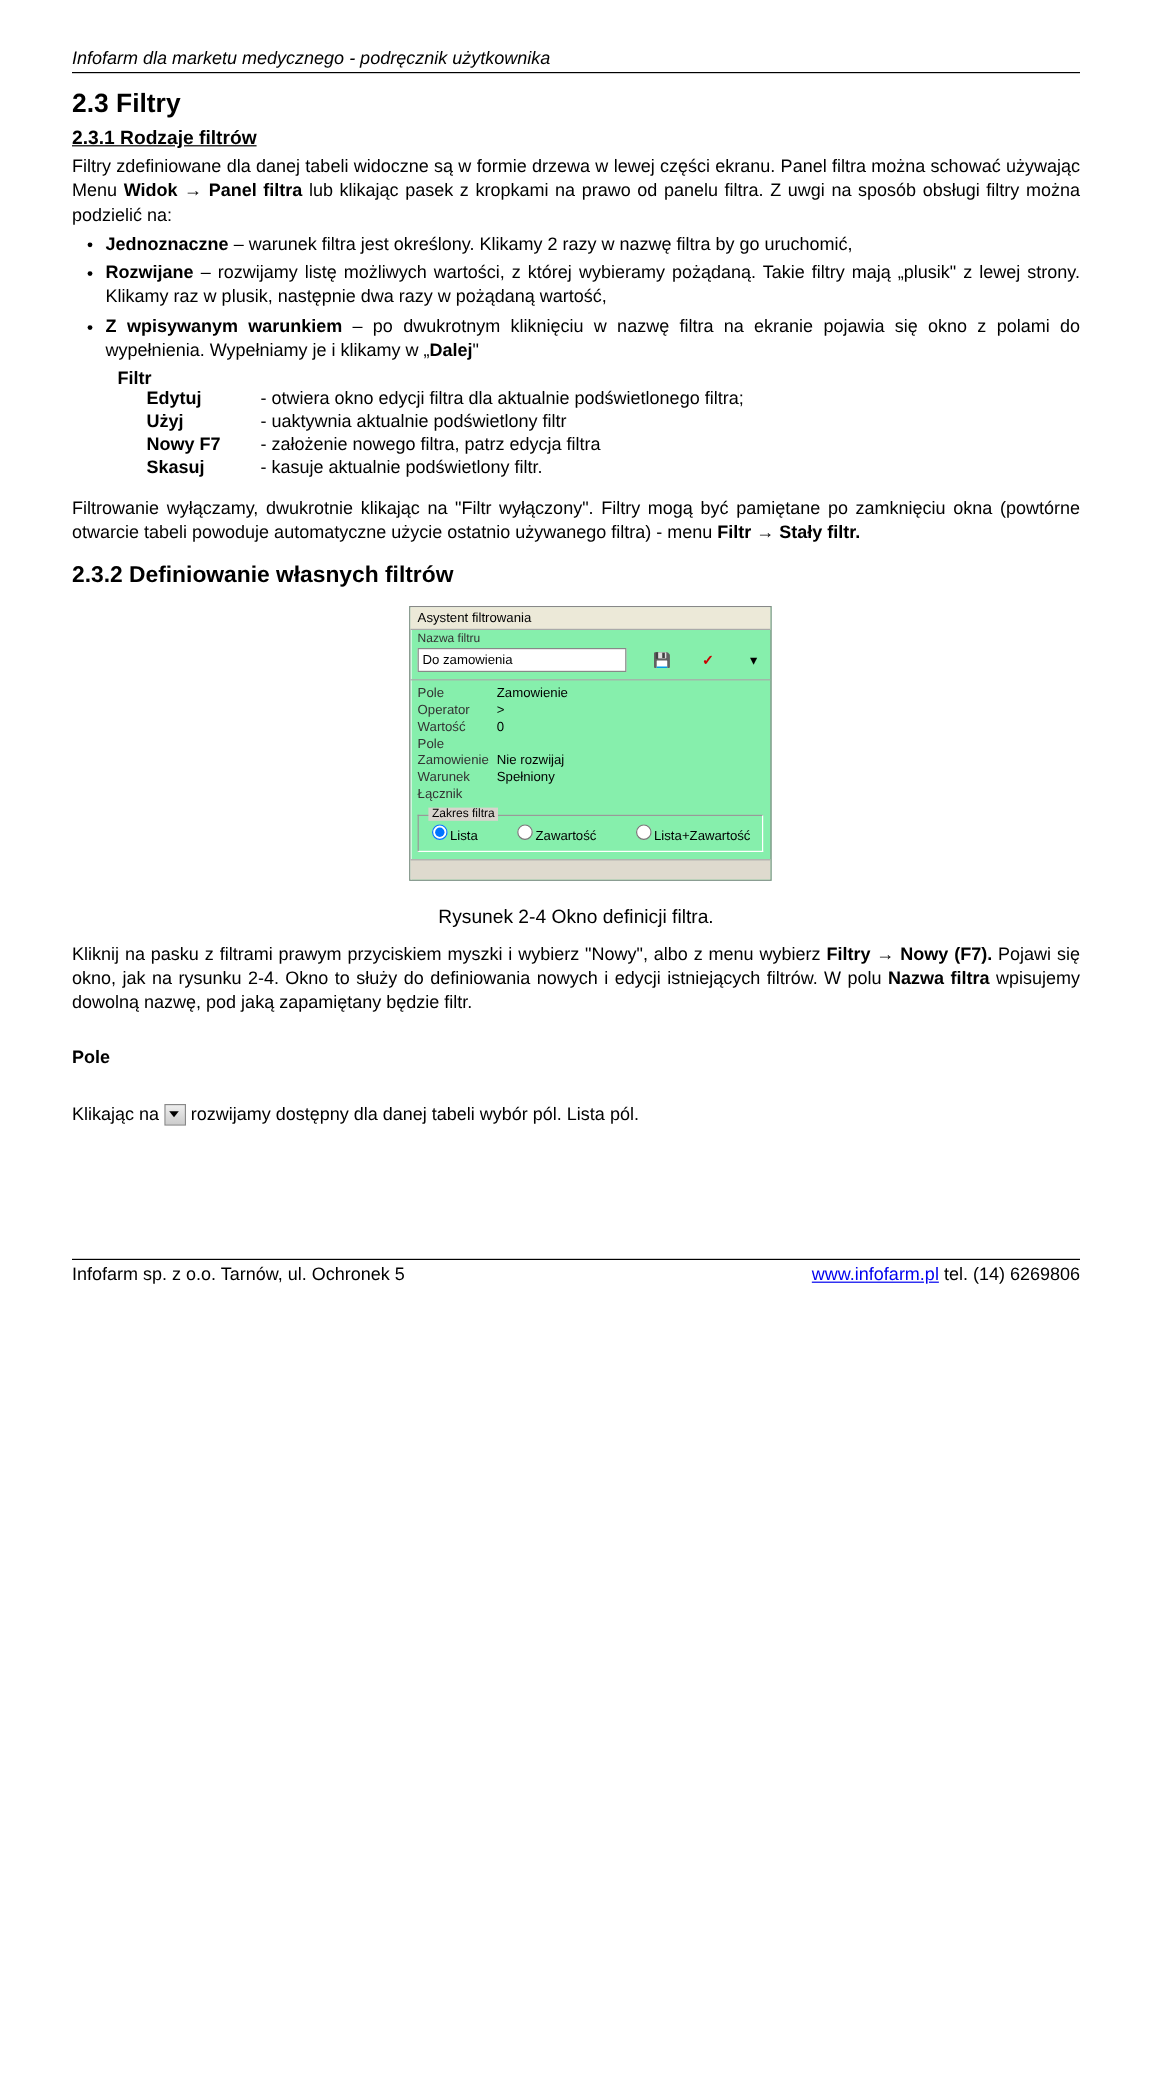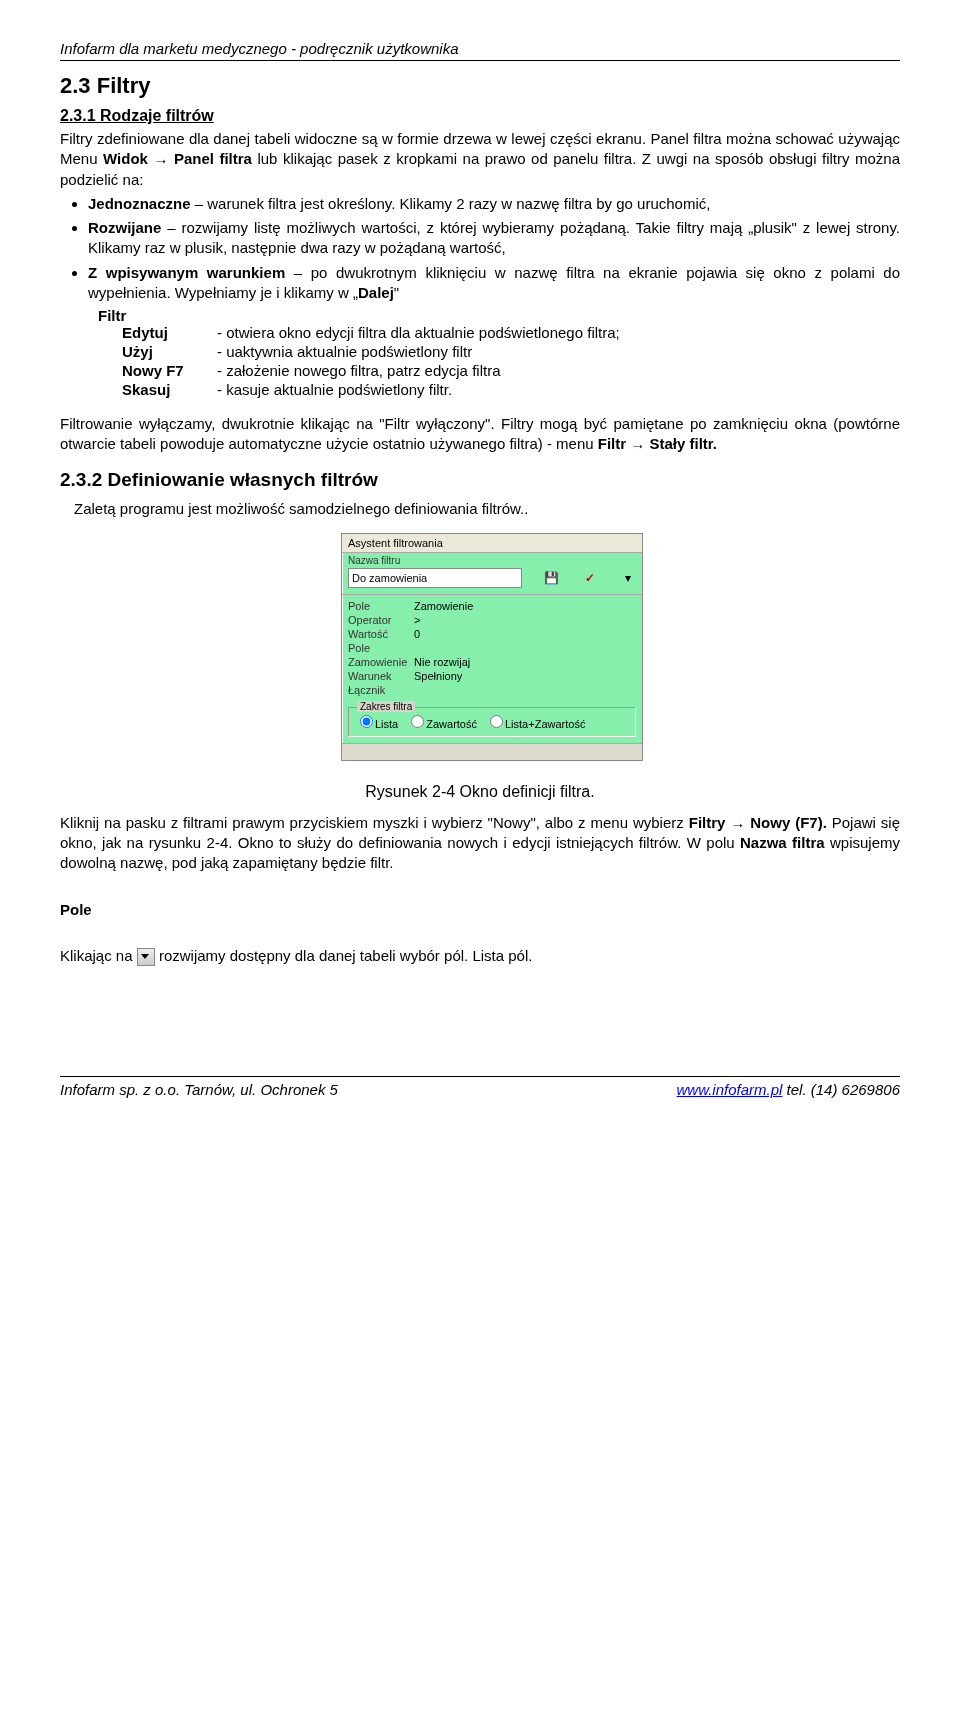--- a/index.html
+++ b/index.html
@@ -60,21 +60,20 @@
   }
   .fig-caption {
     text-align: center;
     font-size: 16px;
     margin-top: 22px;
   }
   .footer {
     border-top: 1px solid #000;
     margin-top: 110px;
     padding-top: 4px;
-    font-style: italic;
     display: flex;
     justify-content: space-between;
     font-size: 15px;
   }
   .footer a { color: #0000ee; text-decoration: underline; }
   .pagenum {
     text-align: center;
     font-size: 15px;
     margin-top: 10px;
     font-style: normal;
@@ -145,21 +144,21 @@
     padding: 4px 6px 6px 6px;
     position: relative;
   }
   .mock .zakres .legend {
     position:absolute;
     top:-7px; left:8px;
     background:#d8d4cc;
     padding:0 3px;
     font-size:10px;
   }
-  .mock .radio-row { display:flex; gap:8px; align-items:center; font-size:11px;}
+  .mock .radio-row { display:flex; gap:28px; align-items:center; font-size:11px;}
   .mock .radio-row input { margin-right:2px; }
   .mock .footspace { height: 16px; border-top:1px solid #aaa; background:#dedace; }
 
   .dropdown-btn {
     display:inline-block;
     width:16px; height:16px;
     border:1px solid #888;
     background: linear-gradient(#eee,#ccc);
     vertical-align: middle;
     position: relative;
@@ -216,21 +215,20 @@
         </div>
     </div>
   </div>
 
   <div class="body-text" style="margin-top:16px;">
     <span>Filtrowanie wyłączamy, dwukrotnie klikając na "Filtr wyłączony". Filtry mogą być pamiętane po zamknięciu okna (powtórne otwarcie tabeli powoduje automatyczne użycie ostatnio używanego filtra) - menu </span><span class="b">Filtr → Stały filtr.</span>
   </div>
 
   <h2 class="sec" style="font-size:19px; margin-top:14px;">2.3.2  Definiowanie własnych filtrów</h2>
 
-  <div class="body-text" style="margin-left:14px;">Zaletą programu jest możliwość samodzielnego definiowania filtrów..</div>
 
   <div class="fig-wrap">
     <div class="mock">
       <div class="titlebar">Asystent filtrowania</div>
       <div class="section-label">Nazwa filtru</div>
       <div class="filter-name-row">
         <input type="text" value="Do zamowienia" style="">
         <span class="icon-btn">💾</span>
         <span class="icon-btn" style="color:#c00;font-weight:bold;">✓</span>
         <span class="icon-btn">▾</span>

